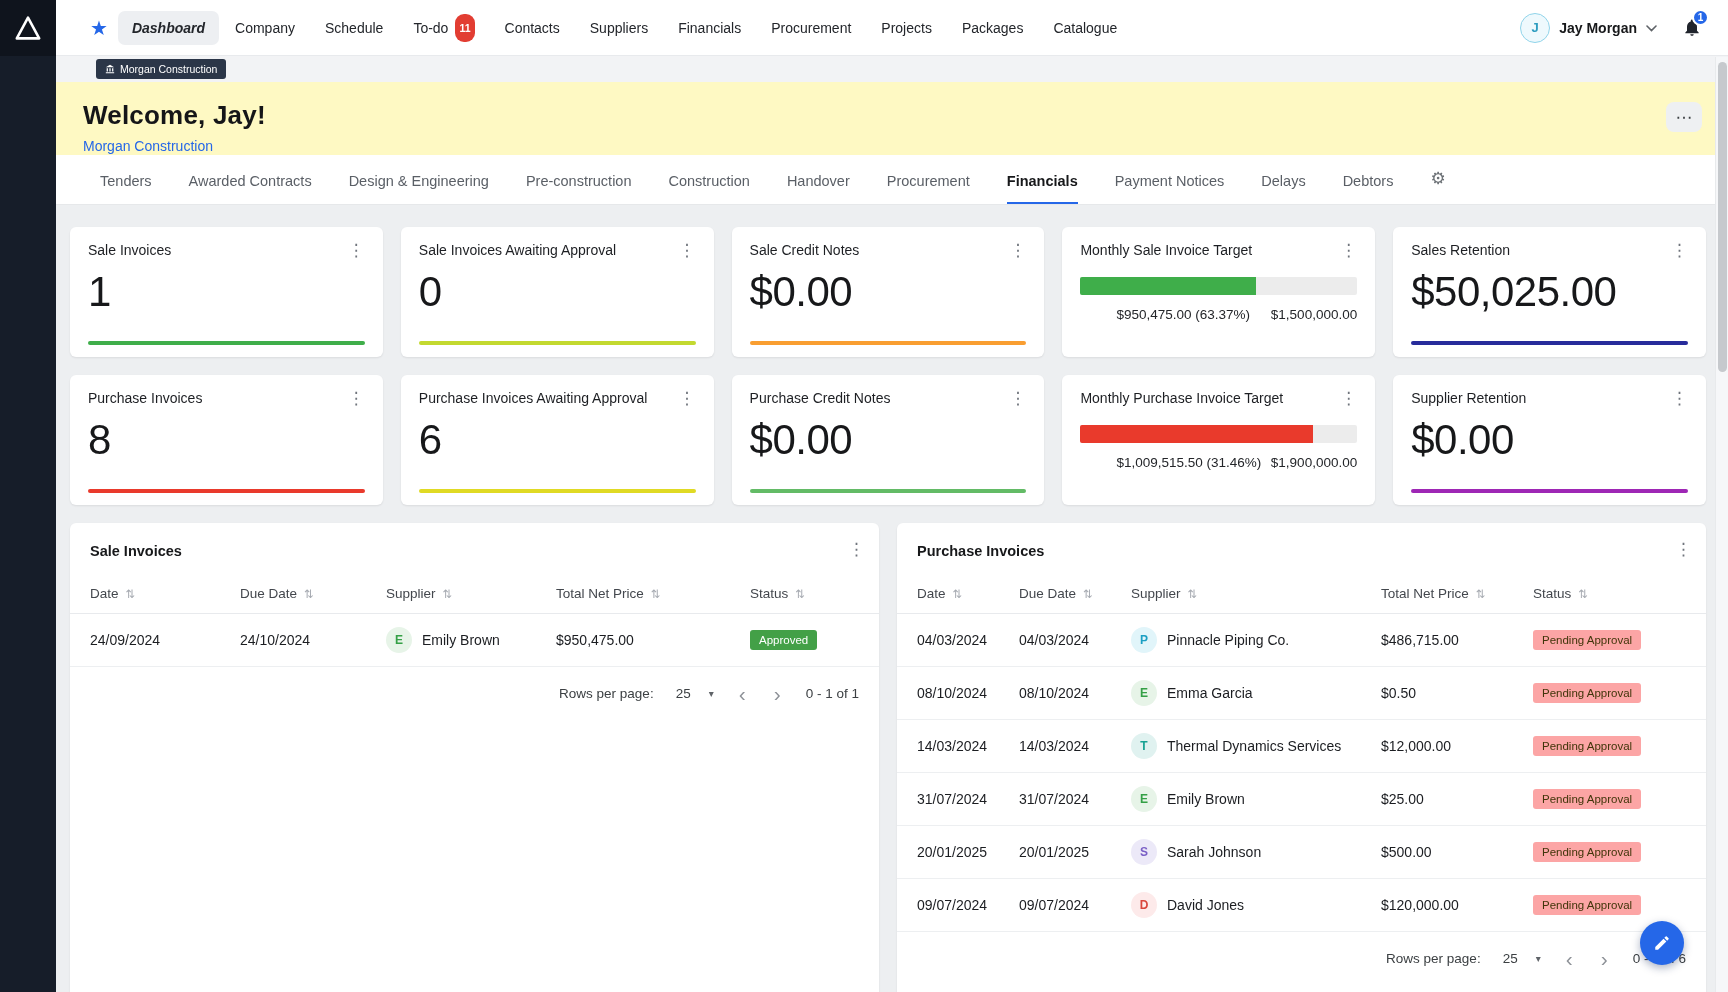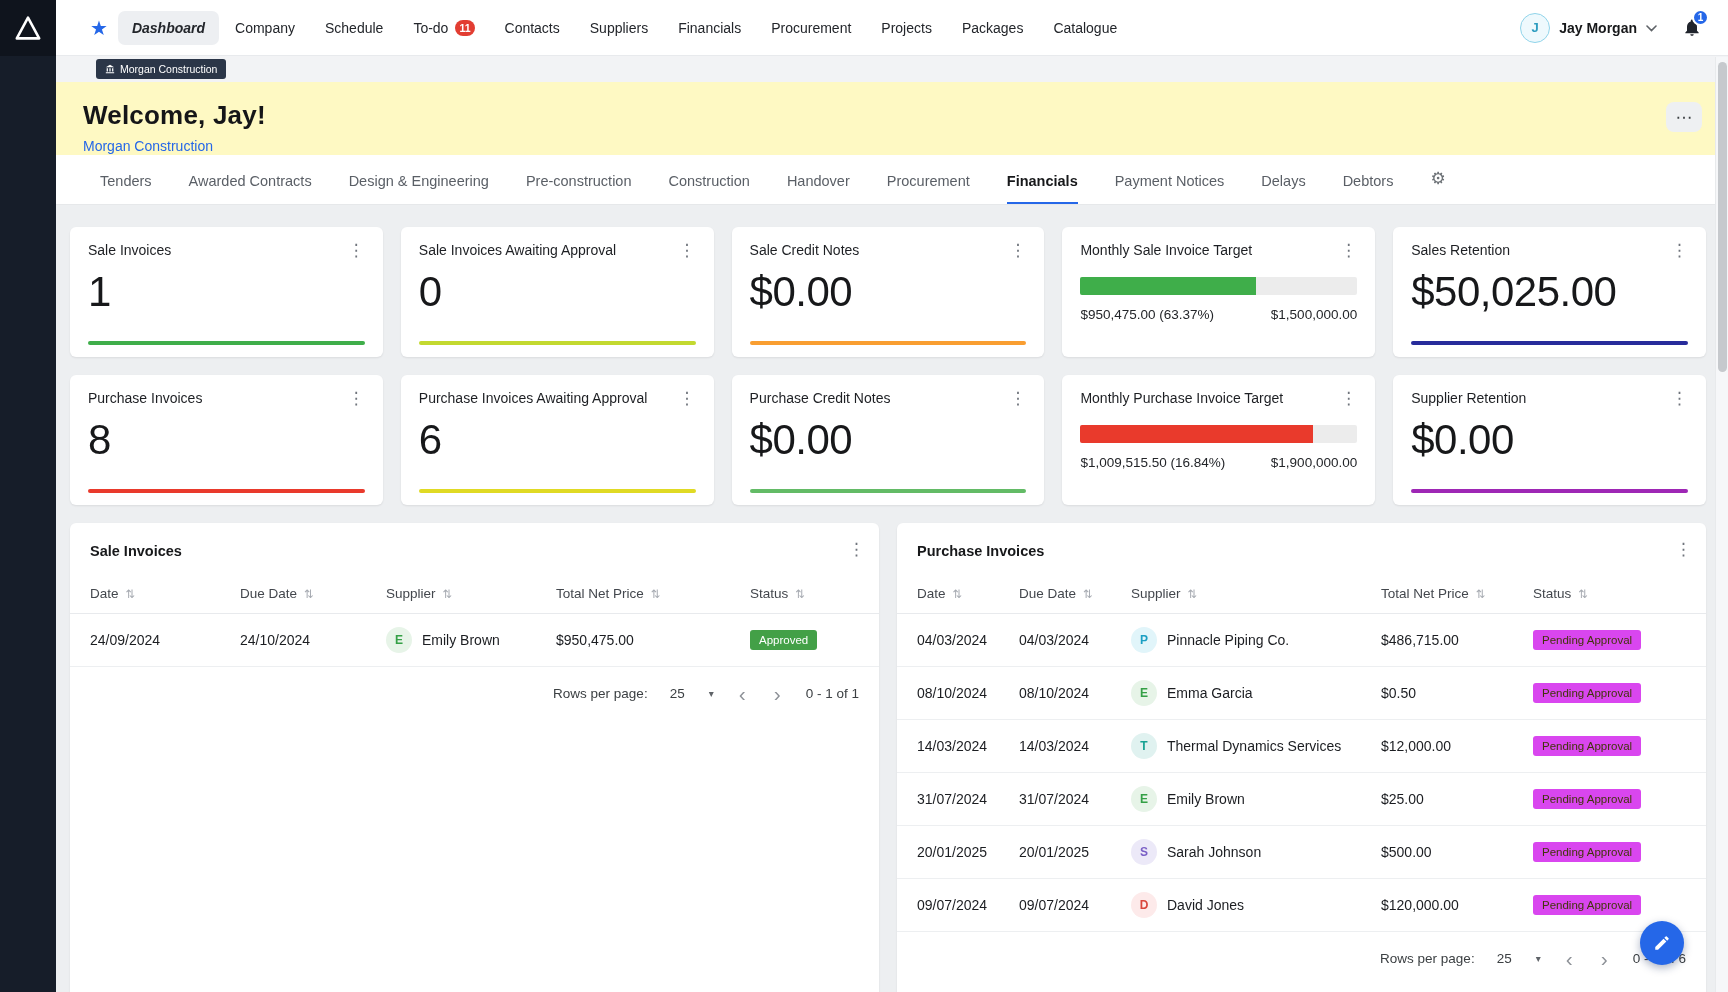--- a/index.html
+++ b/index.html
@@ -10,21 +10,21 @@
   .logo-box { width:56px; height:56px; display:flex; align-items:center; justify-content:center; background:#0f141d; cursor:pointer; }
 
   .main { margin-left:56px; }
 
   
   .topnav { height:56px; background:#fff; border-bottom:1px solid #e8eaed; display:flex; align-items:center; padding-right:26px; position:relative; z-index:40; }
   .star-btn { margin:0 10px 0 34px; color:#2567e8; font-size:20px; cursor:pointer; line-height:1; }
   .nav-items { display:flex; align-items:center; gap:2px; }
   .nav-item { font-size:14px; color:#23262b; padding:9px 14px; border-radius:7px; white-space:nowrap; display:flex; align-items:center; gap:7px; cursor:pointer; }
   .nav-item.active { background:#edeff2; font-weight:600;font-style:italic; }
-  .nav-badge { background:#e23d32; color:#fff; font-size:10.5px; font-weight:700; min-width:17px; height:16px; border-radius:9px; display:inline-flex; align-items:center; justify-content:center; padding:0 4px; }
+  .nav-badge { background:#e23d32; color:#fff; font-size:10.5px; font-weight:700; min-width:17px; height:28px; border-radius:9px; display:inline-flex; align-items:center; justify-content:center; padding:0 4px; }
   .nav-right { margin-left:auto; display:flex; align-items:center; gap:9px; }
   .user-avatar { width:30px; height:30px; border-radius:50%; background:#eef9fd; border:1.5px solid #90d4ea; color:#2d9dc0; font-size:13px; font-weight:700; display:flex; align-items:center; justify-content:center; cursor:pointer; }
   .user-name { font-size:14px; font-weight:700; color:#17181a; cursor:pointer; }
   .user-chevron { margin-top:2px; cursor:pointer; }
   .bell-wrap { position:relative; margin-left:16px; cursor:pointer; display:flex; }
   .bell-badge { position:absolute; top:-8px; right:-7px; background:#2567e8; color:#fff; font-size:10px; font-weight:700; width:17px; height:17px; border-radius:50%; display:flex; align-items:center; justify-content:center; border:2px solid #fff; }
 
   
   .crumb-strip { height:26px; background:#f2f3f5; display:flex; align-items:center; padding-left:40px; }
   .crumb-tag { background:#2b3648; color:#fff; font-size:10.5px; border-radius:3px; padding:4px 9px; display:inline-flex; align-items:center; gap:5px; cursor:pointer; }
@@ -45,44 +45,44 @@
   .content { padding:22px 22px 0 14px; }
   .cards-row { display:grid; grid-template-columns:repeat(5,1fr); gap:18px; margin-bottom:18px; }
   .card { background:#fff; border-radius:6px; box-shadow:0 1px 2px rgba(20,24,31,.09); height:130px; position:relative; padding:15px 18px; }
   .card-head { display:flex; justify-content:space-between; align-items:flex-start; }
   .card-title { font-size:14px; font-weight:500; color:#1d1f23; }
   .kebab { color:#6f747c; font-size:17px; line-height:1; cursor:pointer; margin:-2px -6px 0 8px; padding:2px 6px; flex:none; }
   .card-value { font-size:42px; font-weight:400; color:#17181a; margin-top:8px; line-height:1.1; letter-spacing:-.5px; }
   .card-bar { position:absolute; left:18px; right:18px; bottom:12px; height:4.5px; border-radius:3px; }
   .progress-track { margin-top:16px; height:18px; background:#ececec; border-radius:2px; overflow:hidden; }
   .progress-fill { height:100%; }
-  .progress-labels { display:flex; justify-content:space-between; margin-top:12px; font-size:13.5px; color:#24262a; }
+  .progress-labels { display:flex; justify-content:space-between; margin-top:12px; font-size:13.5px; color:#24262a;margin-left:36px; }
 
   
   .tables-row { display:grid; grid-template-columns:1fr 1fr; gap:18px; height:620px; }
   .panel { background:#fff; border-radius:6px; box-shadow:0 1px 2px rgba(20,24,31,.09); overflow:hidden; }
   .panel-head { display:flex; justify-content:space-between; align-items:center; padding:18px 14px 14px 20px; }
   .panel-title { font-size:14.5px; font-weight:600; color:#17181a; }
   table.data { width:100%; border-collapse:collapse; table-layout:fixed; }
   table.data th { text-align:left; font-weight:400; font-size:13.5px; color:#43474d; padding:12px 8px 12px 0; border-bottom:1px solid #e8eaed; white-space:nowrap; cursor:pointer; }
   table.data td { font-size:14px; color:#1b1d21; padding:0 8px 0 0; height:52px; border-bottom:1px solid #edeff1; white-space:nowrap; overflow:hidden; }
   .first-col { padding-left:20px !important; }
   th .sort { color:#a6aab1; font-size:11.5px; margin-left:7px; }
   .supplier-cell { display:flex; align-items:center; gap:10px; height:52px; }
   .avatar-sm { width:26px; height:26px; border-radius:50%; display:inline-flex; align-items:center; justify-content:center; font-size:12px; font-weight:700; flex:0 0 26px; }
   .av-green { background:#e7f4e8; color:#34a046; }
   .av-cyan { background:#e1f5fa; color:#1b9fc3; }
   .av-teal { background:#e0f2f0; color:#17a293; }
   .av-purple { background:#ece9f8; color:#7a5fc6; }
   .av-red { background:#fdeaea; color:#d9463c; }
   .badge { display:inline-block; font-size:11.5px; font-weight:500; padding:4px 9px; border-radius:3px; }
   .badge.approved { background:#43a047; color:#fff; }
-  .badge.pending { background:#d946ef; color:#41350a; }
+  .badge.pending { background:#fca5a5; color:#41350a; }
   .pgn { display:flex; align-items:center; justify-content:flex-end; gap:22px; padding:16px 20px; font-size:13.5px; color:#3c4043; }
-  .pgn-select { display:inline-flex; align-items:center; gap:24px; cursor:pointer; }
+  .pgn-select { display:inline-flex; align-items:center; gap:18px; cursor:pointer; }
   .pgn-caret { font-size:10px; color:#5f6368; }
   .pgn-chev { font-size:21px; color:#8d9197; line-height:1; cursor:pointer; padding:0 3px; }
 
   
   .fab { position:fixed; right:44px; bottom:27px; width:44px; height:44px; border-radius:50%; background:#2567e8; display:flex; align-items:center; justify-content:center; box-shadow:0 3px 8px rgba(20,40,90,.35); cursor:pointer; z-index:60; }
 
   
   .scrollbar { position:fixed; right:0; top:57px; bottom:0; width:13px; background:#f6f7f9; border-left:1px solid #e8eaec; z-index:45; }
   .scroll-thumb { position:absolute; top:5px; left:2px; width:9px; height:310px; background:#c6c9cd; border-radius:5px; cursor:grab; }
 </style>
@@ -261,21 +261,21 @@
       </div>
       <div class="card">
         <div class="card-head">
             <span class="card-title">Monthly Purchase Invoice Target</span>
             <span class="kebab">⋮</span>
           </div>
         <div class="progress-track">
           <div class="progress-fill" style="width: 84.13%; background: rgb(233, 58, 44);"></div>
         </div>
         <div class="progress-labels">
-          <span>$1,009,515.50 (16.84%)</span>
+          <span>$1,009,515.50 (31.46%)</span>
           <span>$1,900,000.00</span>
         </div>
       </div>
       <div class="card">
         <div class="card-head">
             <span class="card-title">Supplier Retention</span>
             <span class="kebab">⋮</span>
           </div>
         <div class="card-value">$0.00</div>
         <div class="card-bar" style="background: rgb(158, 39, 181);"></div>

